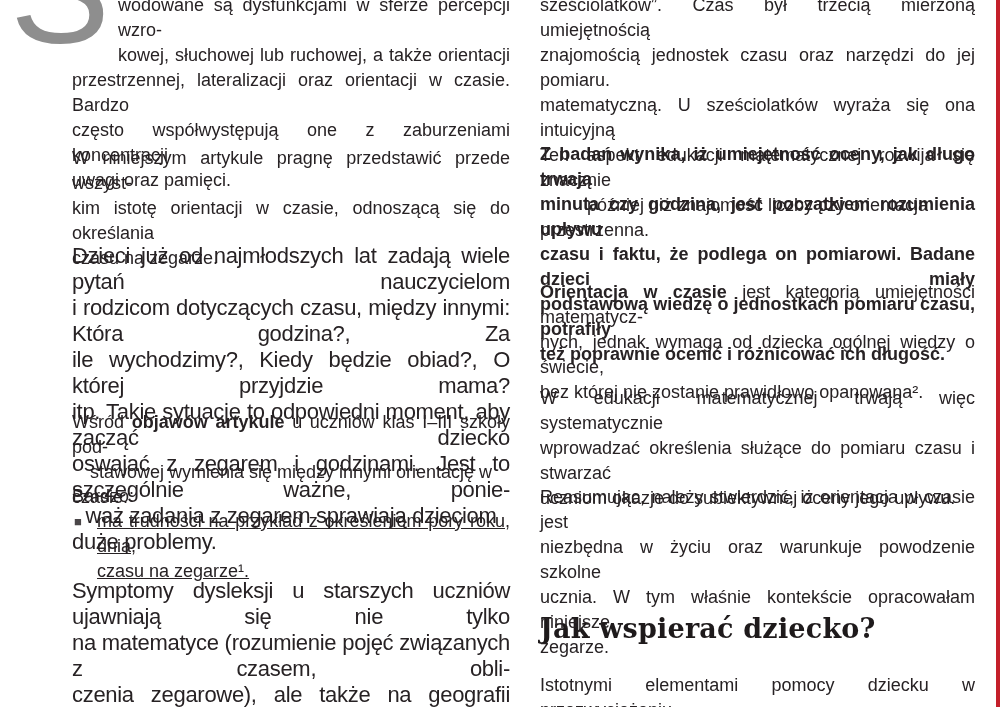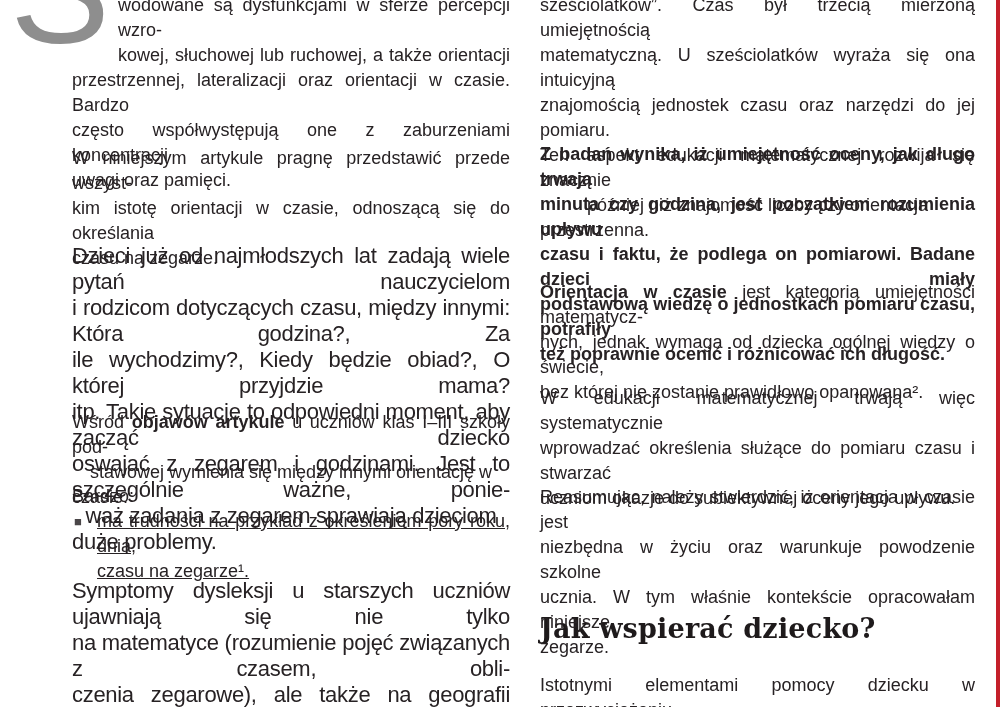--- a/index.html
+++ b/index.html
@@ -100,22 +100,22 @@
         <div class="line"><span>Symptomy dysleksji u starszych uczniów ujawniają się nie tylko</span></div>
         <div class="line"><span>na matematyce (rozumienie pojęć związanych z czasem, obli-</span></div>
         <div class="line"><span>czenia zegarowe), ale także na geografii (obliczanie stref cza-</span></div>
       </div>
     </div>
 
   <div class="col" id="col-right">
     <div class="heading">Jak wspierać dziecko?</div>
   <div class="para" style="top: -7px;">
         <div class="line"><span>sześciolatków”. Czas był trzecią mierzoną umiejętnością</span></div>
+        <div class="line"><span>znajomością jednostek czasu oraz narzędzi do jej pomiaru.</span></div>
         <div class="line"><span>matematyczną. U sześciolatków wyraża się ona intuicyjną</span></div>
-        <div class="line"><span>znajomością jednostek czasu oraz narzędzi do jej pomiaru.</span></div>
         <div class="line"><span>Ten aspekt edukacji matematycznej rozwija się znacznie</span></div>
         <div class="line last"><span>później niż znajomość liczby czy orientacja przestrzenna.</span></div>
       </div>
       <div class="para" style="top: 142px; font-weight: bold;">
         <div class="line"><span>Z badań wynika, iż umiejętność oceny, jak długo trwają</span></div>
         <div class="line"><span>minuta czy godzina, jest początkiem rozumienia upływu</span></div>
         <div class="line"><span>czasu i faktu, że podlega on pomiarowi. Badane dzieci miały</span></div>
         <div class="line"><span>podstawową wiedzę o jednostkach pomiaru czasu, potrafiły</span></div>
         <div class="line last"><span>też poprawnie ocenić i różnicować ich długość.</span></div>
       </div>

